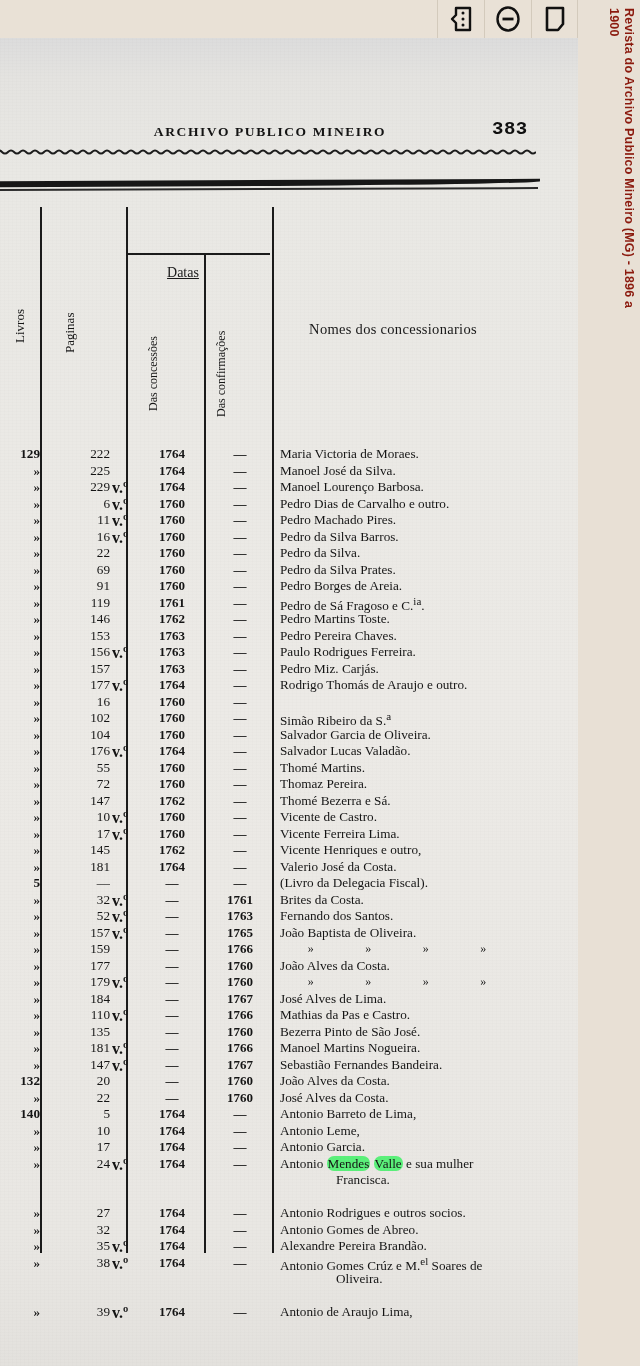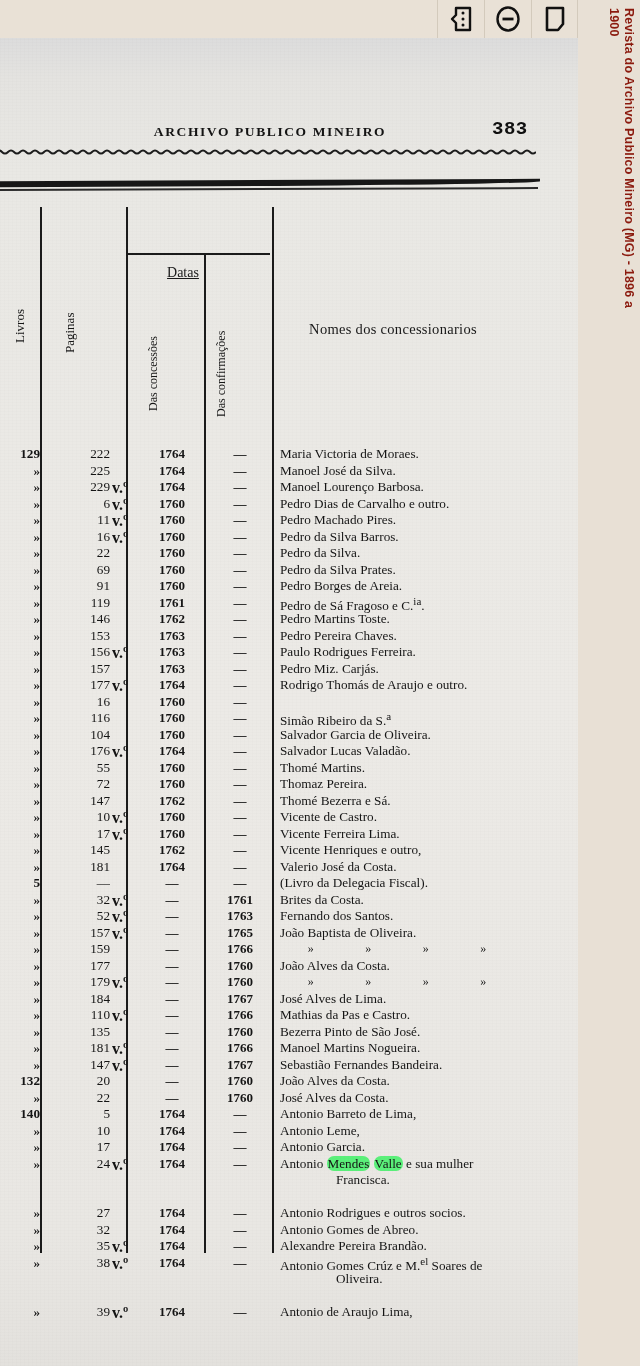--- a/index.html
+++ b/index.html
@@ -314,21 +314,21 @@
           </div>
           <div class="row">
             <span class="c-livro">»</span>
             <span class="c-pag">16</span>
             <span class="c-pagsuf"></span>
             <span class="c-conc dash">1760</span>
             <span class="c-conf dash">—</span>
           </div>
           <div class="row">
             <span class="c-livro">»</span>
-            <span class="c-pag">116</span>
+            <span class="c-pag">102</span>
             <span class="c-pagsuf"></span>
             <span class="c-conc dash">1760</span>
             <span class="c-conf dash">—</span>
             <span class="c-nome">Simão Ribeiro da S.<sup>a</sup></span>
           </div>
           <div class="row">
             <span class="c-livro">»</span>
             <span class="c-pag">104</span>
             <span class="c-pagsuf"></span>
             <span class="c-conc dash">1760</span>

